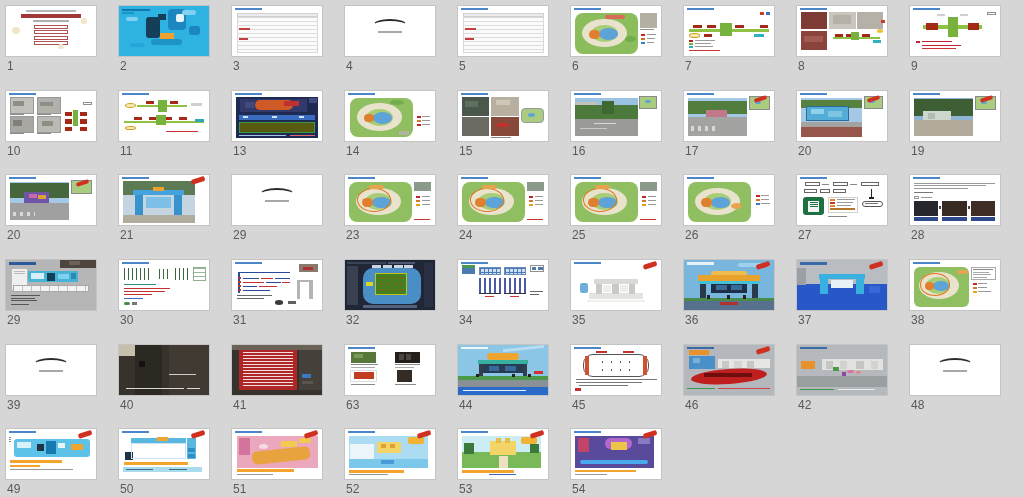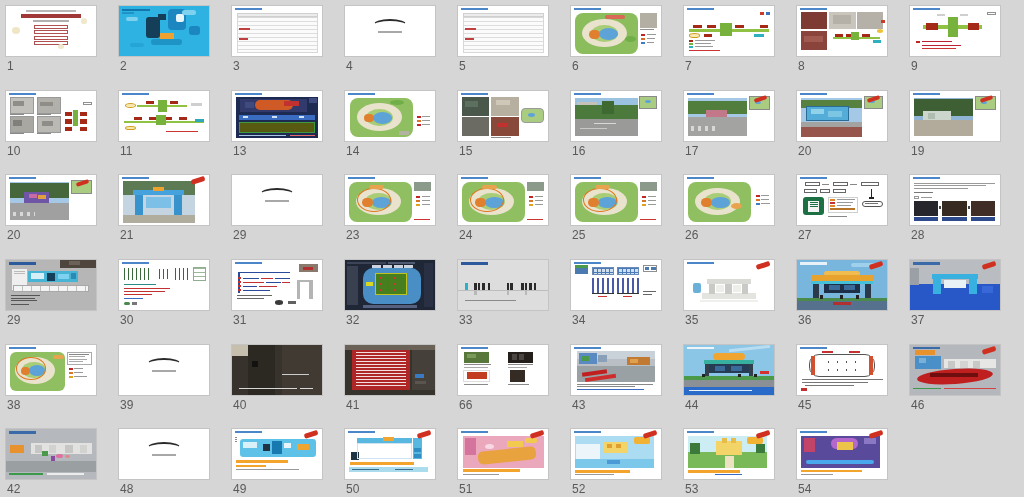--- a/index.html
+++ b/index.html
@@ -590,43 +590,20 @@
           <div style="left: 20%; top: 16%; width: 64%; height: 72%; background: rgb(74, 142, 198); border-radius: 10px;"></div>
           <div style="left: 33%; top: 26%; width: 36%; height: 44%; background: rgb(71, 127, 30); border: 1px solid rgb(194, 194, 30);"></div>
           <div class="dots" style="left: 36%; top: 30%; width: 30%; height: 36%;"></div>
           <div style="left: 23%; top: 44%; width: 8%; height: 7%; background: rgb(216, 216, 32);"></div>
           <div style="left: 20%; top: 90%; width: 60%; height: 5%; background: rgb(85, 97, 127);"></div>
         </div>
         <div class="num">32</div>
       </div>
       <div class="cell">
         <div class="thumb">
-          <div style="left: 0%; top: 0%; width: 100%; height: 100%; background: rgb(221, 221, 221);"></div>
-          <div style="left: 3%; top: 4%; width: 30%; height: 5%; background: rgb(44, 90, 156);"></div>
-          <div style="left: 0%; top: 60%; width: 100%; height: 1%; background: rgb(189, 189, 189);"></div>
-          <div style="left: 8%; top: 46%; width: 3%; height: 14%; background: rgb(42, 176, 200);"></div>
-          <div style="left: 18%; top: 46%; width: 3%; height: 14%; background: rgb(42, 42, 42);"></div>
-          <div style="left: 22%; top: 46%; width: 3%; height: 14%; background: rgb(42, 42, 42);"></div>
-          <div style="left: 27%; top: 46%; width: 3%; height: 14%; background: rgb(42, 42, 42);"></div>
-          <div style="left: 33%; top: 46%; width: 3%; height: 14%; background: rgb(42, 42, 42);"></div>
-          <div style="left: 54%; top: 46%; width: 3%; height: 14%; background: rgb(42, 42, 42);"></div>
-          <div style="left: 58%; top: 46%; width: 3%; height: 14%; background: rgb(42, 42, 42);"></div>
-          <div style="left: 70%; top: 46%; width: 3%; height: 14%; background: rgb(42, 42, 42);"></div>
-          <div style="left: 74%; top: 46%; width: 3%; height: 14%; background: rgb(42, 42, 42);"></div>
-          <div style="left: 79%; top: 46%; width: 3%; height: 14%; background: rgb(42, 42, 42);"></div>
-          <div style="left: 84%; top: 46%; width: 3%; height: 14%; background: rgb(42, 42, 42);"></div>
-          <div style="left: 18%; top: 61%; width: 3%; height: 8%; background: rgb(184, 184, 184);"></div>
-          <div style="left: 54%; top: 61%; width: 3%; height: 8%; background: rgb(184, 184, 184);"></div>
-          <div style="left: 74%; top: 61%; width: 3%; height: 8%; background: rgb(184, 184, 184);"></div>
-          <div style="left: 8%; top: 80%; width: 56%; height: 2%; background: rgb(138, 138, 138);"></div>
-        </div>
-        <div class="num">33</div>
-      </div>
-      <div class="cell">
-        <div class="thumb">
           <div style="left: 3%; top: 4%; width: 30%; height: 4%; background: rgb(74, 134, 200);"></div>
           <div style="left: 4%; top: 10%; width: 15%; height: 5%; background: rgb(74, 154, 74);"></div>
           <div style="left: 4%; top: 15%; width: 15%; height: 13%; background: rgb(74, 122, 176);"></div>
           <div class="bgrid" style="left: 23%; top: 13%; width: 25%; height: 17%; border: 1px solid rgb(106, 138, 184);"></div>
           <div class="bgrid" style="left: 51%; top: 13%; width: 25%; height: 17%; border: 1px solid rgb(106, 138, 184);"></div>
           <div style="left: 80%; top: 10%; width: 16%; height: 13%; border: 1px solid rgb(144, 144, 144);"></div>
           <div style="left: 82%; top: 14%; width: 5%; height: 5%; background: rgb(74, 122, 176);"></div>
           <div style="left: 89%; top: 14%; width: 5%; height: 5%; background: rgb(74, 122, 176);"></div>
           <div class="bfence" style="left: 23%; top: 36%; width: 25%; height: 30%;"></div>
           <div class="bfence" style="left: 51%; top: 36%; width: 25%; height: 30%;"></div>
@@ -760,40 +737,21 @@
           <div style="left: 7%; top: 38%; width: 30%; height: 2%; background: rgb(138, 138, 138);"></div>
           <div style="left: 55%; top: 38%; width: 28%; height: 2%; background: rgb(138, 138, 138);"></div>
           <div style="left: 7%; top: 44%; width: 26%; height: 2%; background: rgb(170, 170, 170);"></div>
           <div style="left: 55%; top: 44%; width: 22%; height: 2%; background: rgb(170, 170, 170);"></div>
           <div style="left: 6%; top: 50%; width: 30%; height: 24%; border: 1px solid rgb(221, 221, 221);"></div>
           <div style="left: 10%; top: 54%; width: 22%; height: 14%; background: rgb(194, 60, 34);"></div>
           <div style="left: 58%; top: 50%; width: 16%; height: 24%; background: rgb(51, 43, 36);"></div>
           <div style="left: 7%; top: 78%; width: 26%; height: 2%; background: rgb(138, 138, 138);"></div>
           <div style="left: 55%; top: 78%; width: 24%; height: 2%; background: rgb(138, 138, 138);"></div>
         </div>
-        <div class="num">66</div>
-      </div>
-      <div class="cell">
-        <div class="thumb">
-          <div style="left: 3%; top: 4%; width: 30%; height: 4%; background: rgb(74, 134, 200);"></div>
-          <div style="left: 7%; top: 12%; width: 86%; height: 62%; background: rgb(185, 191, 197);"></div>
-          <div style="left: 7%; top: 12%; width: 86%; height: 16%; background: rgb(201, 209, 217);"></div>
-          <div style="left: 9%; top: 16%; width: 20%; height: 22%; background: rgb(90, 138, 194);"></div>
-          <div style="left: 12%; top: 22%; width: 8%; height: 10%; background: rgb(74, 154, 74);"></div>
-          <div style="left: 30%; top: 20%; width: 10%; height: 14%; background: rgb(138, 160, 184);"></div>
-          <div style="left: 62%; top: 24%; width: 26%; height: 16%; background: rgb(192, 122, 50);"></div>
-          <div style="left: 66%; top: 28%; width: 8%; height: 8%; background: rgb(224, 160, 80);"></div>
-          <div style="left: 7%; top: 42%; width: 86%; height: 32%; background: rgb(154, 161, 165);"></div>
-          <div style="left: 12%; top: 52%; width: 28%; height: 7%; background: rgb(192, 32, 32); transform: rotate(-8deg);"></div>
-          <div style="left: 16%; top: 62%; width: 34%; height: 7%; background: rgb(207, 44, 44); transform: rotate(-8deg);"></div>
-          <div style="left: 7%; top: 78%; width: 84%; height: 2%; background: rgb(136, 136, 136);"></div>
-          <div style="left: 7%; top: 83%; width: 64%; height: 2%; background: rgb(136, 136, 136);"></div>
-          <div style="left: 7%; top: 88%; width: 74%; height: 2%; background: rgb(58, 106, 192);"></div>
-        </div>
-        <div class="num">43</div>
+        <div class="num">63</div>
       </div>
       <div class="cell">
         <div class="thumb">
           <div style="left: 0%; top: 0%; width: 100%; height: 100%; background: rgb(140, 198, 230);"></div>
           <div style="left: 3%; top: 4%; width: 30%; height: 5%; background: rgb(238, 244, 248);"></div>
           <div style="left: 50%; top: 4%; width: 46%; height: 6%; background: rgb(184, 220, 240); transform: rotate(-6deg);"></div>
           <div style="left: 32%; top: 16%; width: 36%; height: 15%; background: rgb(240, 165, 48); border-radius: 8px;"></div>
           <div style="left: 22%; top: 31%; width: 56%; height: 8%; background: rgb(56, 176, 160);"></div>
           <div style="left: 28%; top: 39%; width: 44%; height: 17%; background: rgb(38, 60, 84);"></div>
           <div style="left: 34%; top: 42%; width: 12%; height: 10%; background: rgb(58, 106, 154);"></div>

